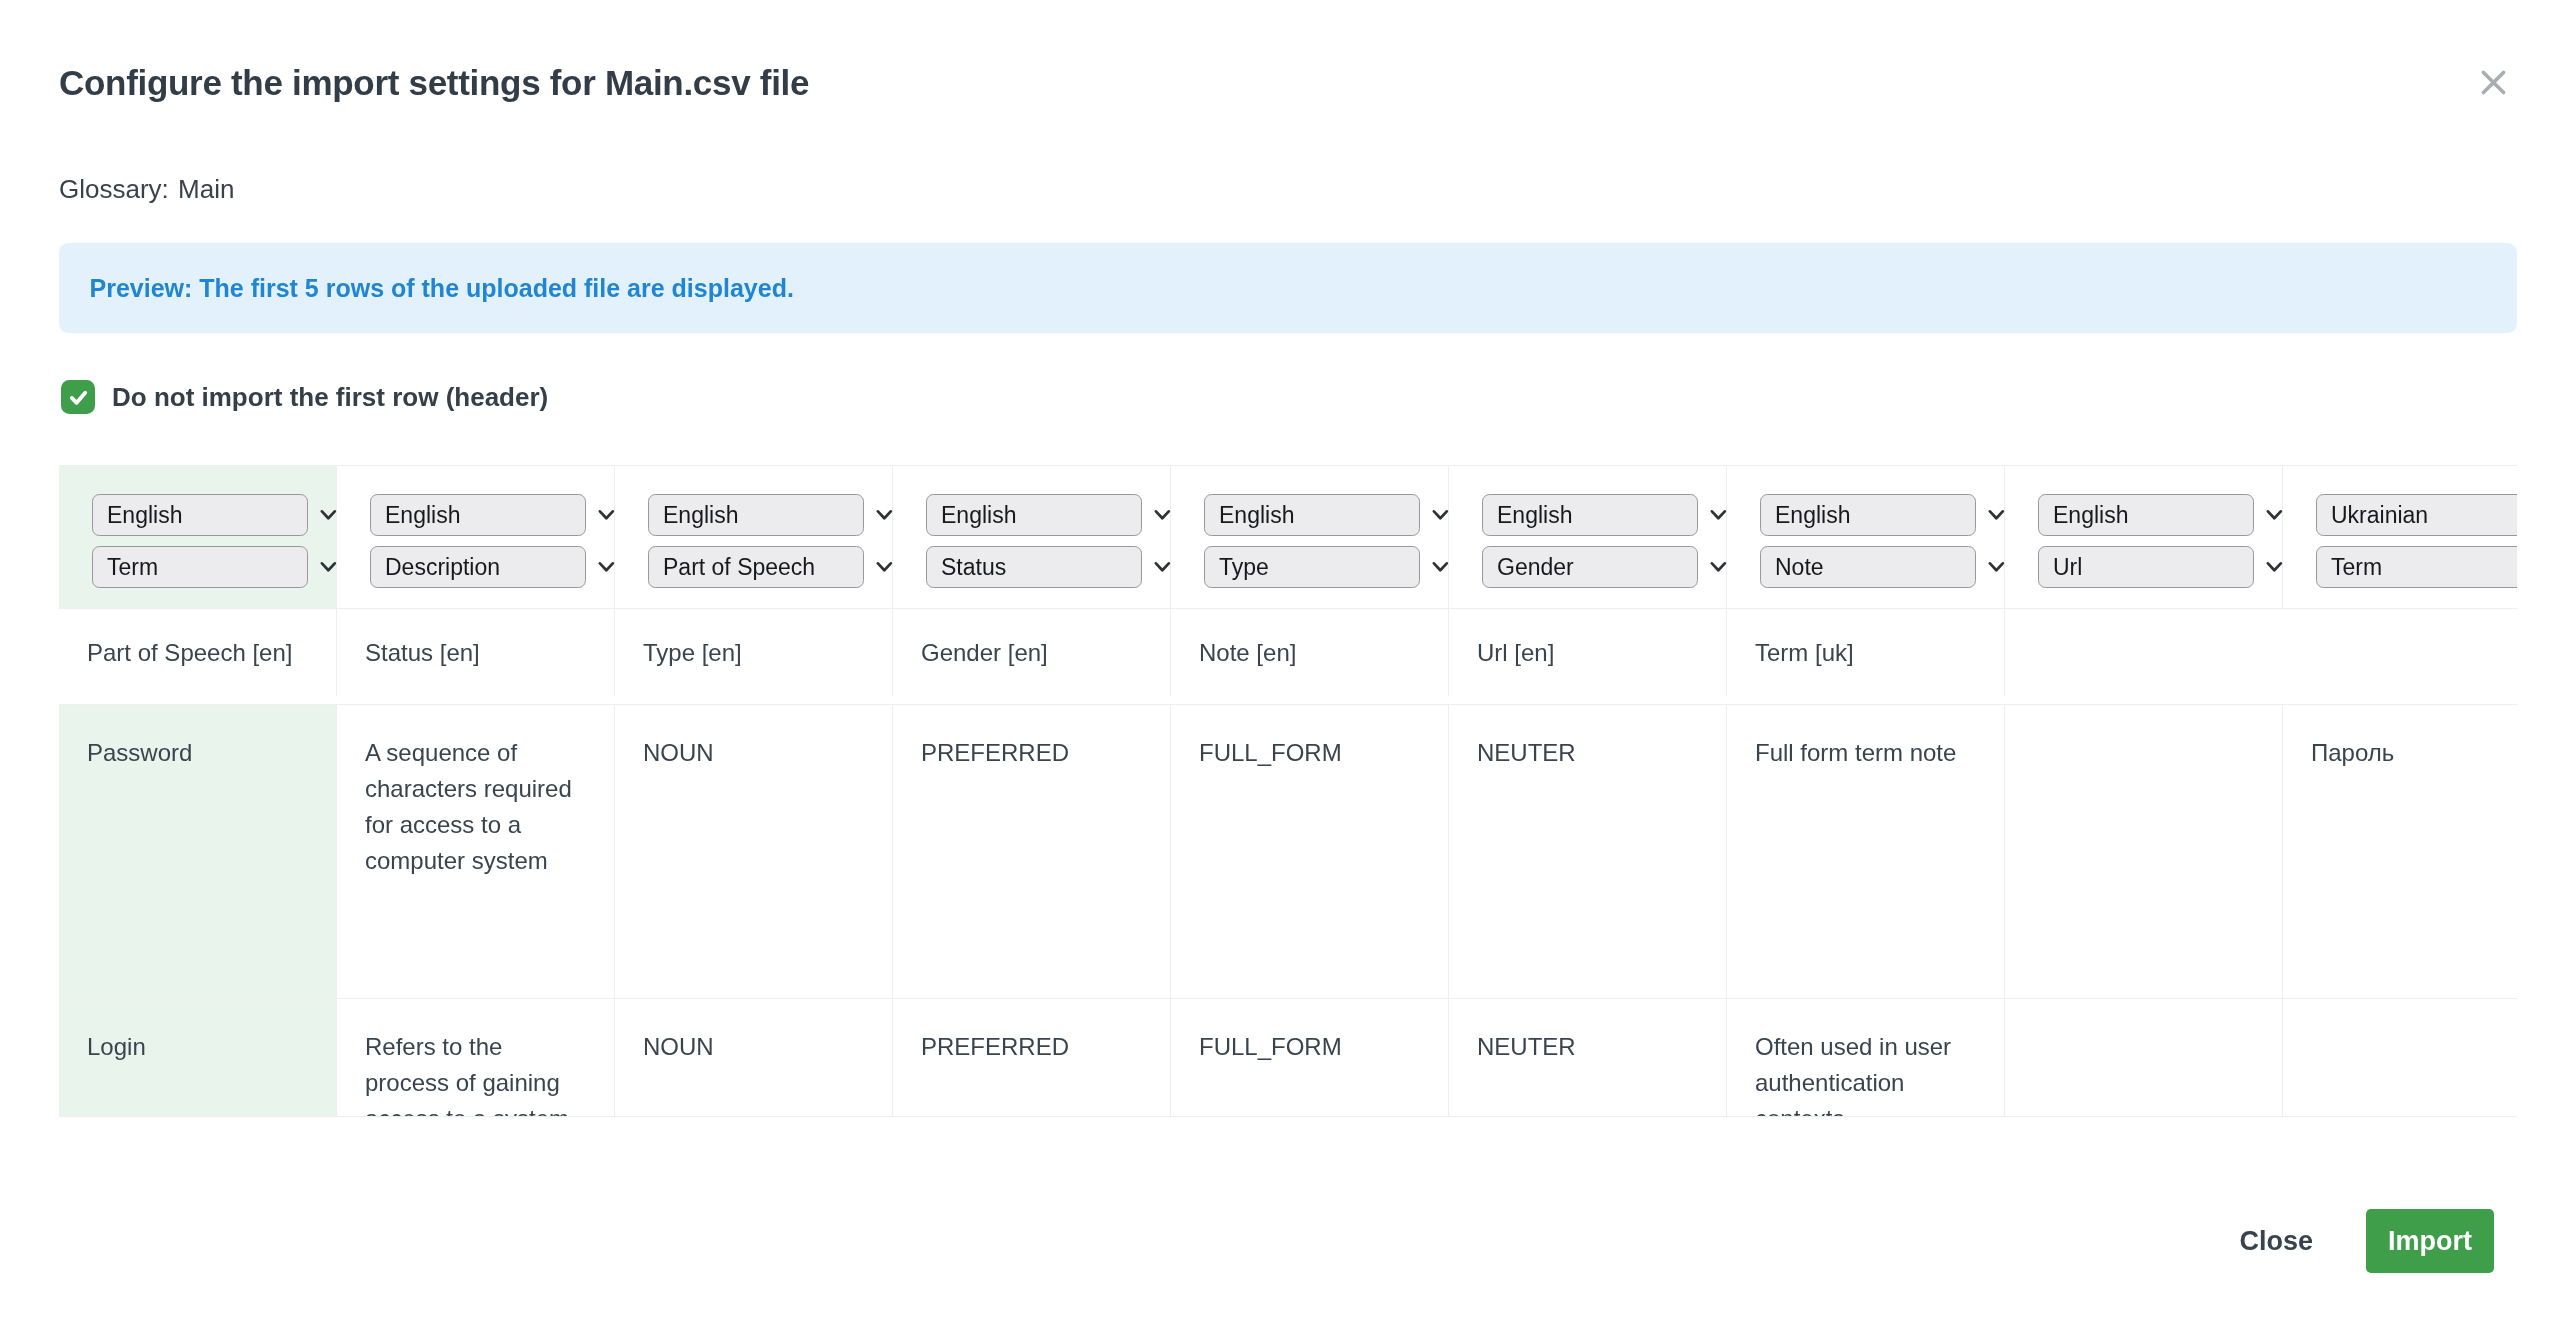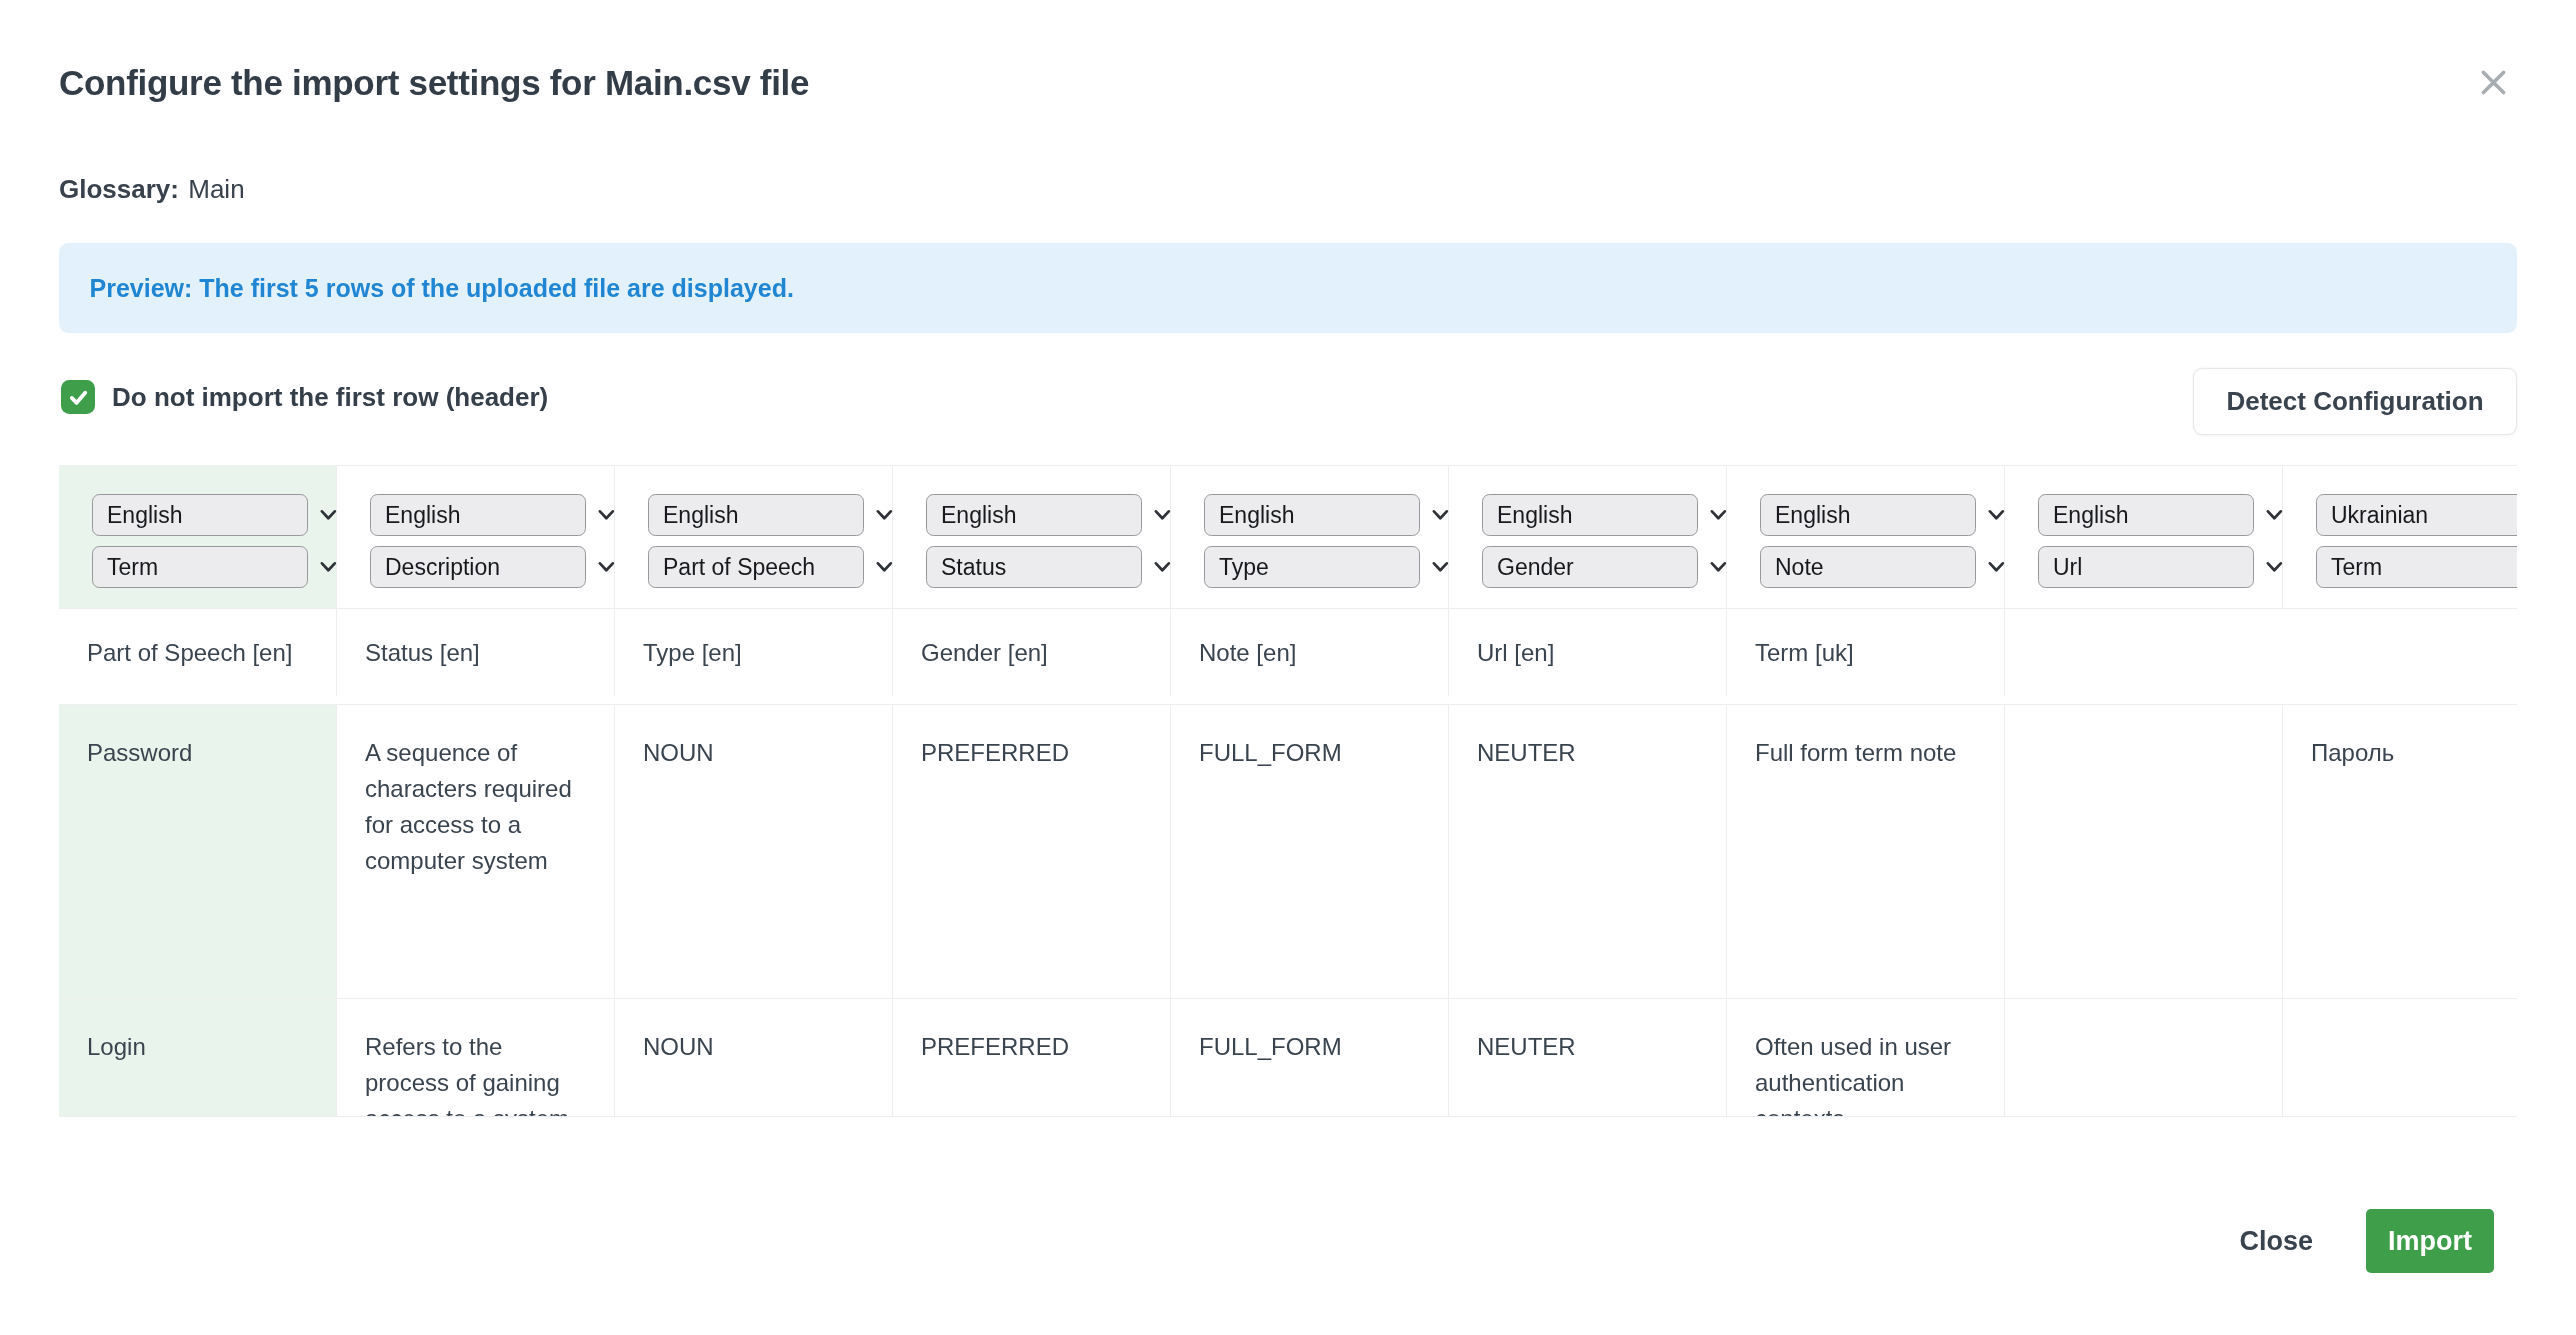--- a/index.html
+++ b/index.html
@@ -18,21 +18,21 @@
     position: absolute; left: 59px; top: 63px;
     font-size: 35px; font-weight: 700; color: #333d47; letter-spacing: -0.3px;
   }
   .close-btn {
     position: absolute; left: 2467px; top: 56px; width: 52px; height: 52px;
     display: flex; align-items: center; justify-content: center; cursor: pointer;
   }
 
   
   .glossary { position: absolute; left: 59px; top: 174px; font-size: 26px; color: #39424c; }
-  .glossary .g-label { font-weight: 700; }
+  .glossary .g-label { font-weight: 400; }
   .glossary .g-value { font-weight: 400; margin-left: 9.3px; }
 
   
   .banner {
     position: absolute; left: 59px; top: 243px; width: 2458px; height: 90px;
     background: var(--banner-bg, #e3f1fc); border-radius: 9.3px;
     display: flex; align-items: center; padding-left: 30.5px;
     font-size: 25px; font-weight: 600; color: var(--banner-text, #2085d3);
   }
 
@@ -136,21 +136,20 @@
 
   <span class="checkbox">
     <span style="display:flex;">
       <svg width="23" height="23" viewBox="0 0 24 24">
         <polyline points="5,12.5 10,17.5 19,7" fill="none" stroke="#ffffff" stroke-width="4" stroke-linecap="round" stroke-linejoin="round"></polyline>
       </svg>
     </span>
   </span>
   <label class="checkbox-label">Do not import the first row (header)</label>
 
-  <button class="detect-btn">Detect Configuration</button>
 
   <div class="table-wrap">
     <div class="grid">
       <div class="row sel-row">
           <div class="cell sel-cell first-col">
             <div class="select-wrap"><select><option>English</option></select><span class="chev">
                 <svg width="16.7" height="11" viewBox="0 0 18 12">
                   <polyline points="2,2 9,9.5 16,2" fill="none" stroke="#2f3237" stroke-width="3" stroke-linecap="round" stroke-linejoin="round"></polyline>
                 </svg>
               </span></div>

